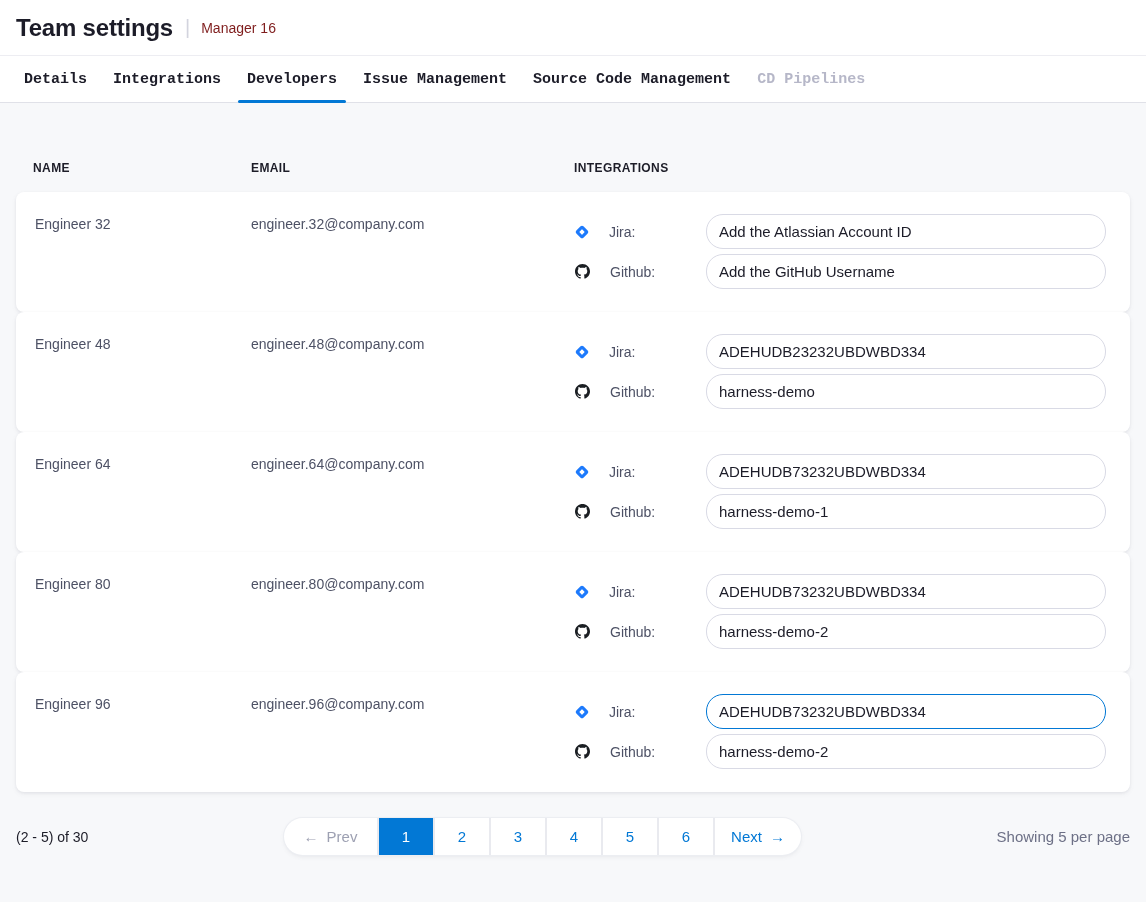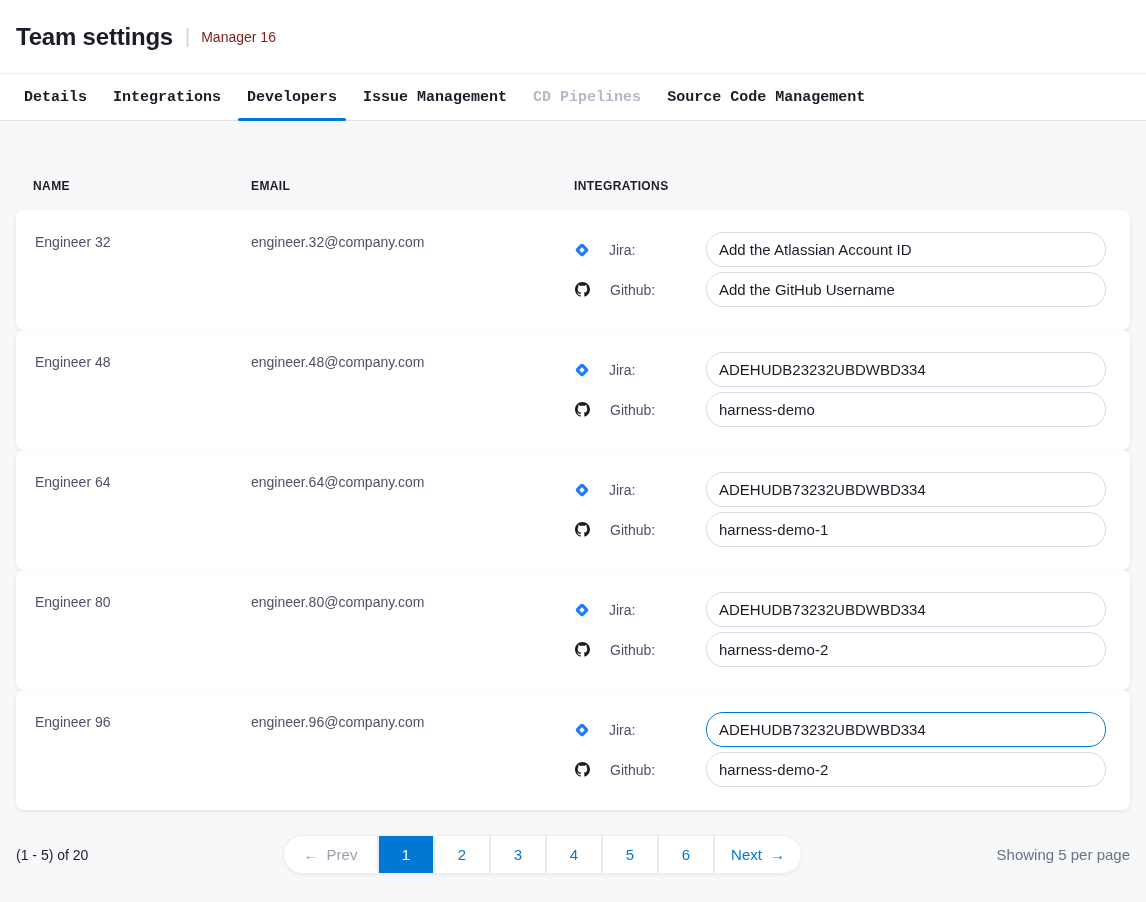--- a/index.html
+++ b/index.html
@@ -5,21 +5,21 @@
   * { margin: 0; padding: 0; box-sizing: border-box; }
   html, body {
     width: 1146px; height: 902px;
     font-family: "Liberation Sans", sans-serif;
     background: #f7f8fa;
     overflow: hidden;
   }
   
   .page-header {
     background: #fff;
-    height: 74px;
+    height: 56px;
     display: flex; align-items: center;
     padding: 0 16px;
     border-bottom: 1px solid #ededf2;
   }
   .page-title { font-size: 24px; font-weight: 700; color: #1c1c28; letter-spacing: -0.2px; }
   .title-sep { color: #d3d4de; font-size: 20px; font-weight: 300; margin: 0 11px 0 12px; }
   .page-subtitle { font-size: 14px; color: #7f1d1d; }
 
   
   .tab-bar {
@@ -122,22 +122,22 @@
   <span class="page-title">Team settings</span>
   <span class="title-sep">|</span>
   <span class="page-subtitle">Manager 16</span>
 </header>
 
 <nav class="tab-bar">
   <div class="tab">Details</div>
   <div class="tab">Integrations</div>
   <div class="tab active">Developers</div>
   <div class="tab">Issue Management</div>
+  <div class="tab">Source Code Management</div>
   <div class="tab disabled">CD Pipelines</div>
-  <div class="tab">Source Code Management</div>
 </nav>
 
 <main class="content">
   <div class="col-header">
     <span>NAME</span>
     <span>EMAIL</span>
     <span>INTEGRATIONS</span>
   </div>
 
   <div id="rows-container">
@@ -251,21 +251,21 @@
             </svg>
             <span>Github:</span>
           </div>
           <input class="int-input github-input" type="text" value="harness-demo-2" style="">
         </div>
       </div>
     </section>
   </div>
 
   <div class="pagination-bar">
-    <span class="range-text">(1 - 5) of 20</span>
+    <span class="range-text">(2 - 5) of 30</span>
     <div class="pager">
       <button class="pager-btn pager-prev">
         <span>←</span>
         <span>Prev</span>
       </button>
       <button class="pager-btn pager-page active">1</button>
       <button class="pager-btn pager-page">2</button>
       <button class="pager-btn pager-page">3</button>
       <button class="pager-btn pager-page">4</button>
       <button class="pager-btn pager-page">5</button>

